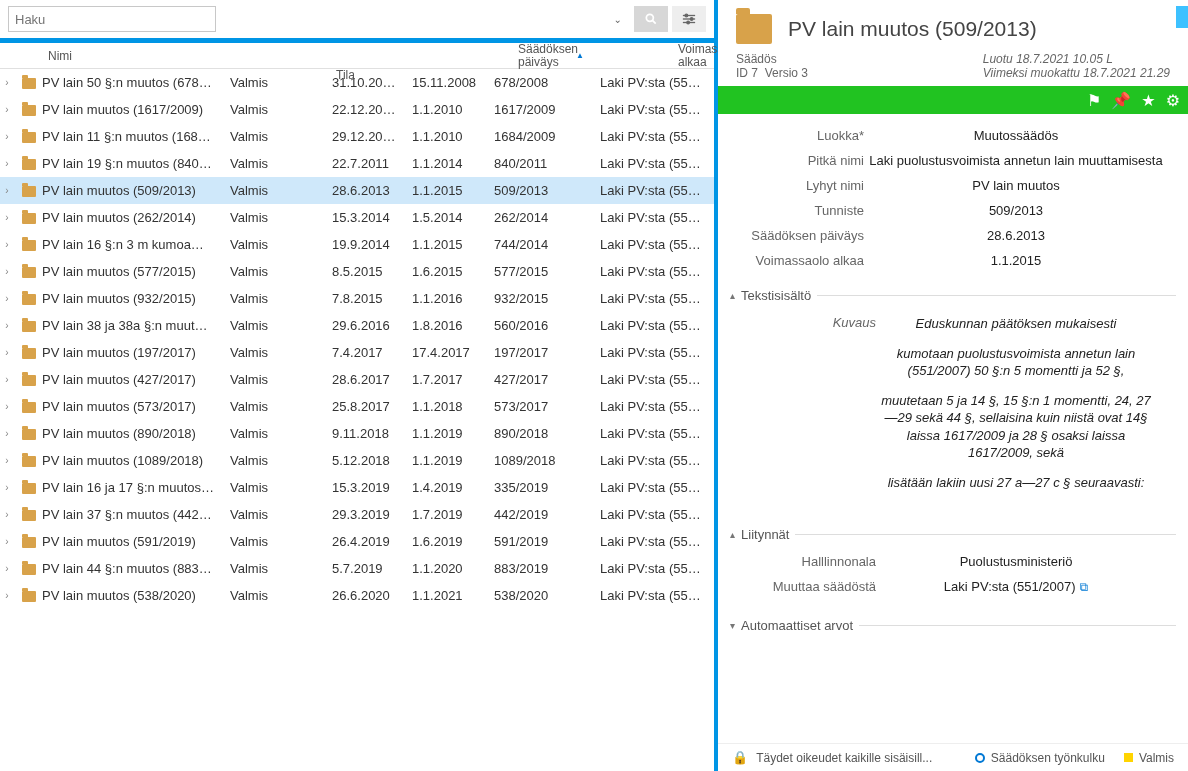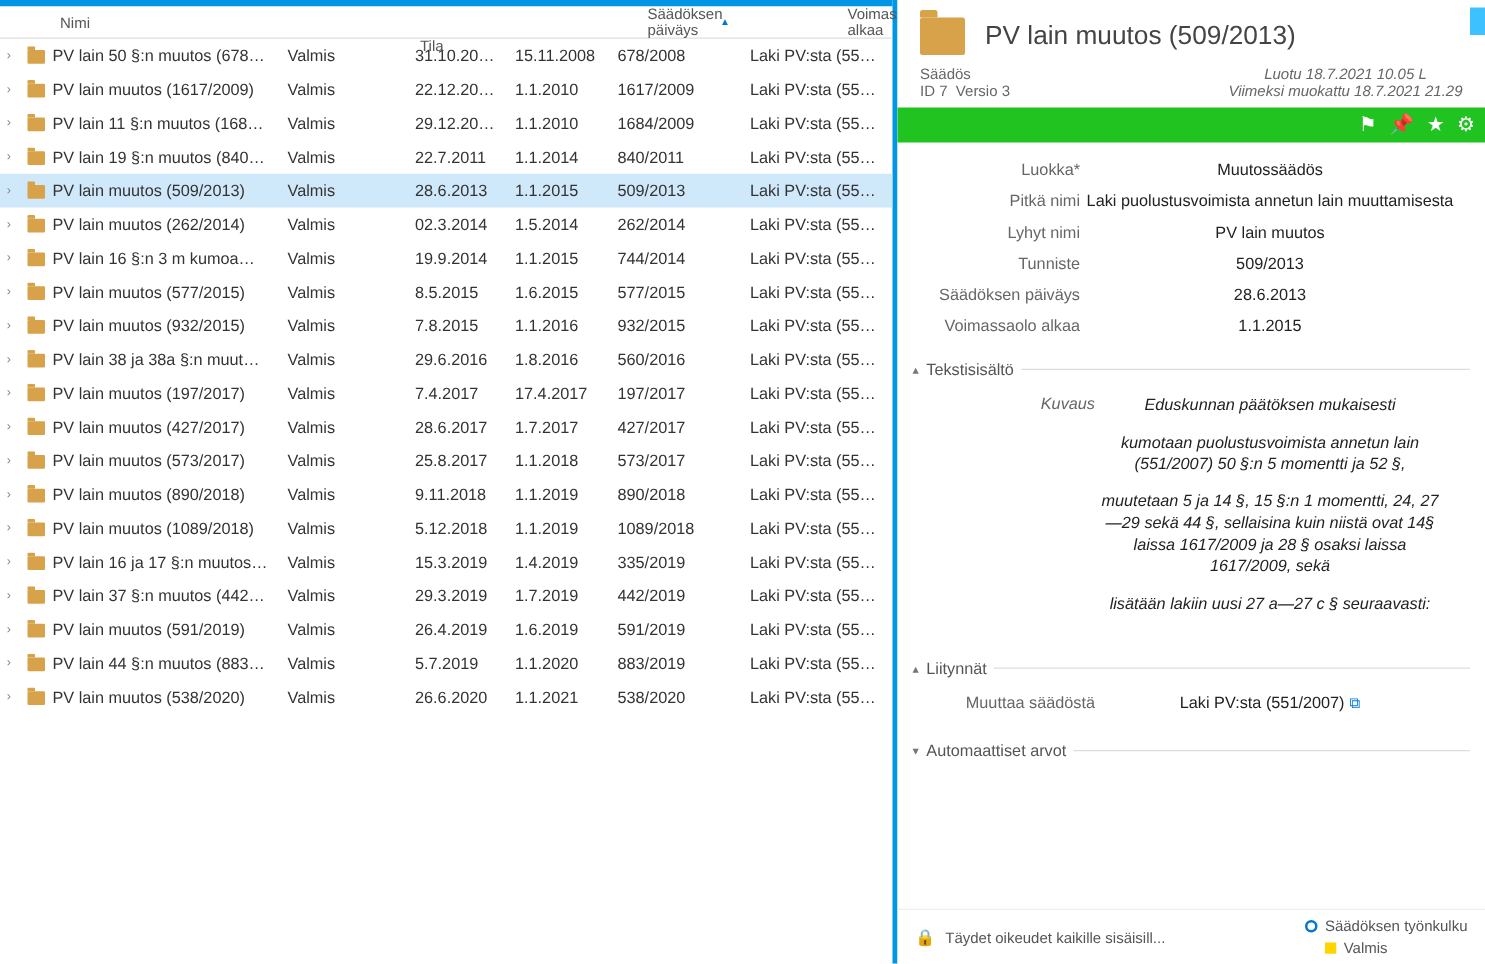--- a/index.html
+++ b/index.html
@@ -58,31 +58,53 @@
 .prop-val .para { margin-bottom:12px; line-height:1.35; }
 
 .section { padding: 4px 12px; }
 .section-head { display:flex; align-items:center; gap:6px; font-size:13px; color:#555; margin: 6px 0 8px 0; }
 .section-head .line { flex:1; height:1px; background:#ddd; }
 .section-head .caret { font-size:10px; color:#777; cursor:pointer;}
 .link-ic { color:#0078d4; font-size:12px; margin-left:4px; }
 
 .footer-r { position:absolute; bottom:0; left:0; right:0; padding:6px 14px 6px 14px; display:flex; align-items:center; justify-content:space-between; font-size:12px; color:#555; border-top:1px solid #eee;}
 .footer-r .lock { color:#888; font-size:13px; margin-right:8px;}
-.wf { display:flex; flex-direction:column; gap:3px; align-items:flex-start; font-size:12px;}
+.wf { display:flex; flex-direction:row; gap:3px; align-items:flex-start; font-size:12px;}
 .wf-row{display:flex;align-items:center;gap:6px;}
 .dot-b{width:10px;height:10px;border-radius:50%;border:2px solid #0078d4;display:inline-block;}
 .dot-y{width:9px;height:9px;background:#ffd400;display:inline-block;}
 
 .tab-corner{position:absolute;top:6px;right:-2px;width:14px;height:22px;background:#3dc1ff;}
 </style>
 </head>
 <body>
 
 <div class="left-panel">
+  <div class="search-bar">
+    <div class="search-wrap">
+      <input class="search-input" placeholder="Haku" style="">
+      <span class="search-dd">⌄</span>
+    </div>
+    <div class="btn-sq">
+      <svg width="14" height="14" viewBox="0 0 24 24" fill="none" stroke="#fff" stroke-width="3">
+          <circle cx="10" cy="10" r="6"></circle>
+          <line x1="20" y1="20" x2="14.5" y2="14.5"></line>
+        </svg>
+    </div>
+    <div class="btn-sq light">
+      <svg width="14" height="12" viewBox="0 0 16 12" stroke="#666" stroke-width="1.5">
+          <line x1="1" y1="2" x2="15" y2="2"></line>
+          <line x1="1" y1="6" x2="15" y2="6"></line>
+          <line x1="1" y1="10" x2="15" y2="10"></line>
+          <circle cx="5" cy="2" r="1.5" fill="#666"></circle>
+          <circle cx="11" cy="6" r="1.5" fill="#666"></circle>
+          <circle cx="7" cy="10" r="1.5" fill="#666"></circle>
+        </svg>
+    </div>
+  </div>
   <div class="blue-bar"></div>
 
   <div class="table-head">
     <div class="col-exp"></div>
     <div class="col col-name">Nimi</div>
     <div class="sep"></div>
     <div class="col col-tila">Tila</div>
     <div class="sep"></div>
     <div class="col col-paiv sorted" style="line-height:1.05;padding-top:1px;">Säädöksen päiväys</div>
     <div class="sep"></div>
@@ -136,21 +158,21 @@
         <div class="cell cell-tila">Valmis</div>
         <div class="cell cell-paiv">28.6.2013</div>
         <div class="cell cell-voim">1.1.2015</div>
         <div class="cell cell-tunn">509/2013</div>
         <div class="cell cell-muut">Laki PV:sta (551/20</div>
       </div>
       <div class="row">
         <span class="chev">›</span>
         <div class="cell cell-name"><span class="folder-ic"></span><span>PV lain muutos (262/2014)</span></div>
         <div class="cell cell-tila">Valmis</div>
-        <div class="cell cell-paiv">02.3.2014</div>
+        <div class="cell cell-paiv">15.3.2014</div>
         <div class="cell cell-voim">1.5.2014</div>
         <div class="cell cell-tunn">262/2014</div>
         <div class="cell cell-muut">Laki PV:sta (551/20</div>
       </div>
       <div class="row">
         <span class="chev">›</span>
         <div class="cell cell-name"><span class="folder-ic"></span><span>PV lain 16 §:n 3 m kumoaminen (7...</span></div>
         <div class="cell cell-tila">Valmis</div>
         <div class="cell cell-paiv">19.9.2014</div>
         <div class="cell cell-voim">1.1.2015</div>
@@ -282,21 +304,21 @@
   <div class="detail-header">
     <div class="big-folder"></div>
     <div class="title">PV lain muutos (509/2013)</div>
   </div>
   <div class="subhead">
     <div>
       <span class="lbl">Säädös</span><br>
       <span class="lbl">ID 7</span>&nbsp;
       <span class="lbl">Versio 3</span>
     </div>
-    <div style="text-align:center;">
+    <div style="text-align:left;">
       <span class="ital">Luotu 18.7.2021 10.05 L</span><br>
       <span class="ital">Viimeksi muokattu 18.7.2021 21.29</span>
     </div>
   </div>
   <div class="green-bar">
     <span class="ic">⚑</span>
     <span class="ic">📌</span>
     <span class="ic">★</span>
     <span class="ic">⚙</span>
   </div>
@@ -348,20 +370,24 @@
   </div>
 
   <div class="section">
     <div class="section-head">
       <span class="caret">▴</span>
       <span>Liitynnät</span>
       <div class="line"></div>
     </div>
     <div class="props" style="padding-top:4px;">
       <div class="prop-row">
+          <div class="prop-label">Halllinnonala</div>
+          <div class="prop-val">Puolustusministeriö</div>
+        </div>
+      <div class="prop-row">
           <div class="prop-label">Muuttaa säädöstä</div>
           <div class="prop-val"><span>Laki PV:sta (551/2007)</span><span class="link-ic">⧉</span></div>
         </div>
     </div>
   </div>
 
   <div class="section">
     <div class="section-head">
       <span class="caret">▾</span>
       <span>Automaattiset arvot</span>

